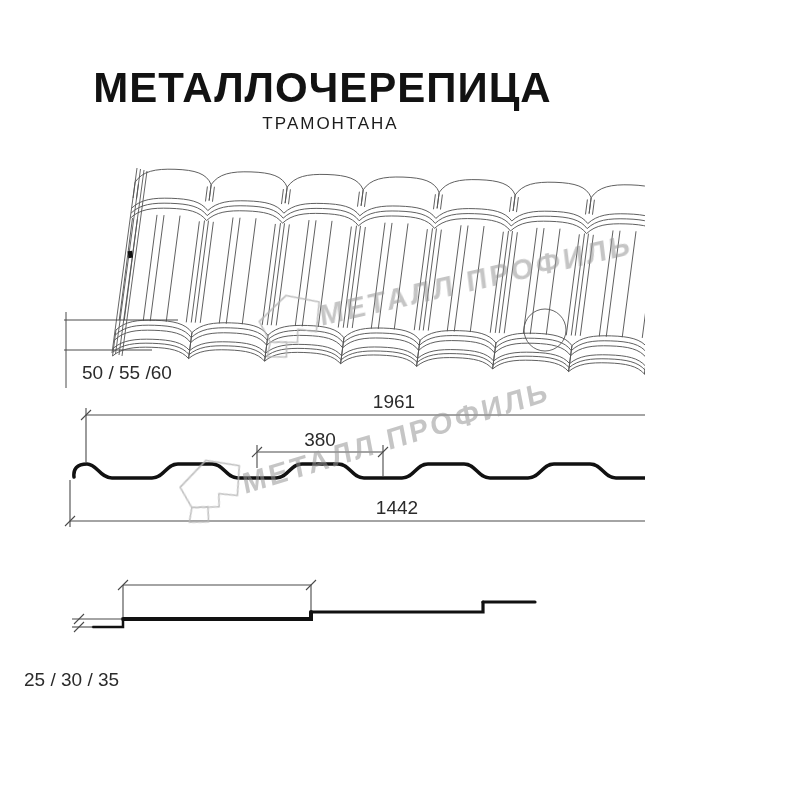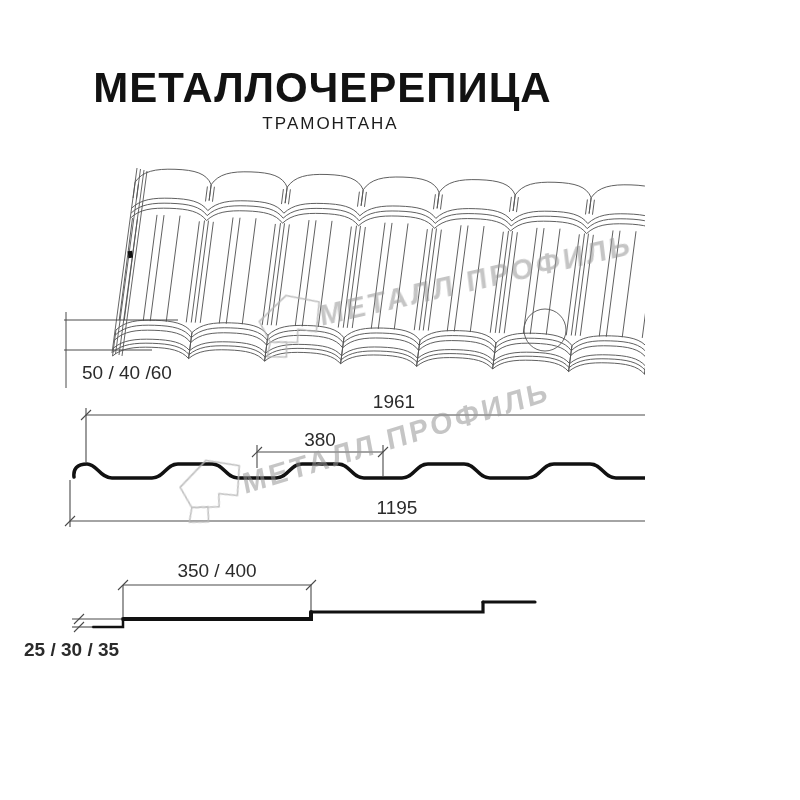--- a/index.html
+++ b/index.html
@@ -176,20 +176,19 @@
 
     <g stroke="#b7b7b7" stroke-width="1.6" fill="none" stroke-linejoin="round" opacity="0.85">
       <use href="#mpLogo" transform="translate(254,298) rotate(-8)"></use>
       <use href="#mpLogo" transform="translate(174,464) rotate(-10)"></use>
     </g>
   </svg>
 
   <div class="wm" id="wm1">МЕТАЛЛ ПРОФИЛЬ</div>
   <div class="wm" id="wm2">МЕТАЛЛ ПРОФИЛЬ</div>
 
-  <div class="lbl" style="left:82px;top:362px;">50 / 40 /60</div>
+  <div class="lbl" style="left:82px;top:362px;">50 / 55 /60</div>
   <div class="lbl ctr" style="left:354px;top:391px;width:80px;">1961</div>
   <div class="lbl ctr" style="left:285px;top:429px;width:70px;">380</div>
   <div class="lbl ctr" id="lbl-25" style="left:723px;top:433px;width:36px;">25</div>
-  <div class="lbl ctr" style="left:357px;top:497px;width:80px;">1195</div>
-  <div class="lbl ctr" style="left:157px;top:560px;width:120px;">350 / 400</div>
-  <div class="lbl" style="left:24px;top:639px;font-weight:bold;">25 / 30 / 35</div>
+  <div class="lbl ctr" style="left:357px;top:497px;width:80px;">1442</div>
+  <div class="lbl" style="left:24px;top:669px;">25 / 30 / 35</div>
 </div>
 
 </body></html>

